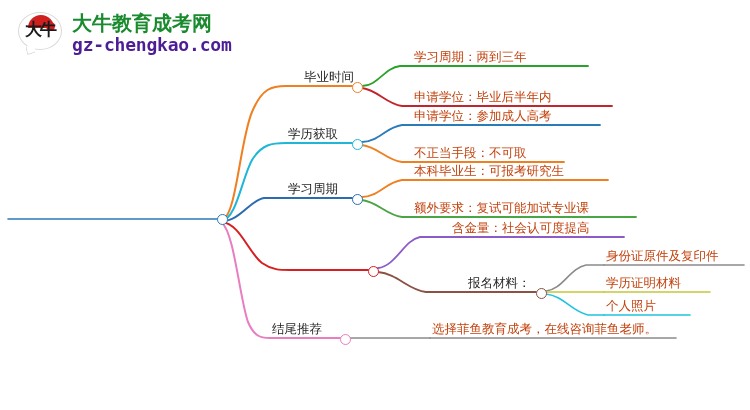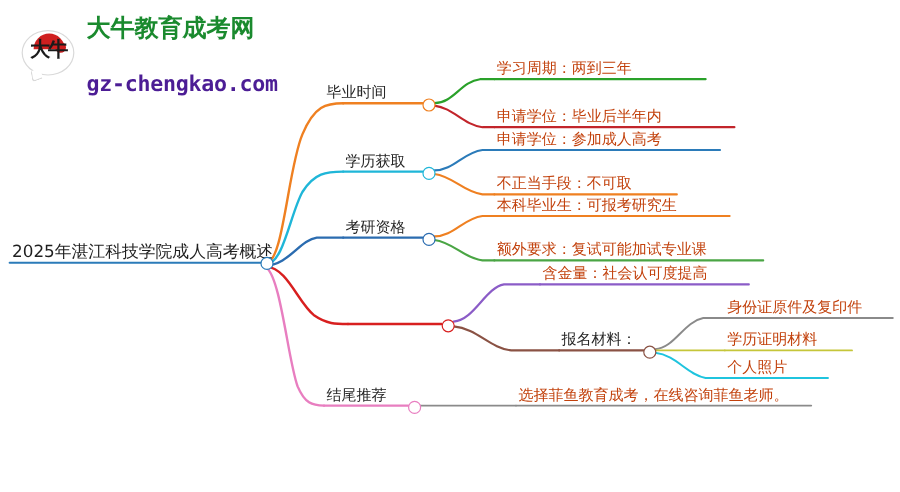--- a/index.html
+++ b/index.html
@@ -64,21 +64,21 @@
     left: 3px; top: 9px;
     width: 38px;
     text-align: center;
     font-size: 17px;
     font-weight: bold;
     color: #1a1a1a;
     letter-spacing: -2px;
     line-height: 1;
     font-family: "DejaVu Sans", "Liberation Sans", sans-serif;
   }
-  #brand-text { display: flex; flex-direction: column; line-height: 1.15; gap: 26px; }
+  #brand-text { display: flex; flex-direction: column; line-height: 1.15; }
   #brand-title {
     font-size: 20px; font-weight: bold; color: #1a8a2e;
     letter-spacing: 0px;
     font-family: "DejaVu Sans", "Liberation Sans", sans-serif;
   }
   #brand-url {
     font-size: 18px; font-weight: bold; color: #4c1d95;
     letter-spacing: -0.2px;
     font-family: "DejaVu Sans Mono", "Liberation Mono", monospace;
   }
@@ -181,36 +181,35 @@
         <line x1="604" y1="315" x2="690" y2="315" stroke="#1fc4de" stroke-width="1.6"></line>
 
         <path d="M222,223 C234,232 240,300 248,322 C254,336 260,338 270,338" stroke="#e87ec0" stroke-width="2"></path>
         <line x1="270" y1="338" x2="340" y2="338" stroke="#e87ec0" stroke-width="2"></line>
 
         <path d="M350,338 L430,338" stroke="#8a8a8a" stroke-width="1.6"></path>
         <line x1="430" y1="338" x2="676" y2="338" stroke="#8a8a8a" stroke-width="1.6"></line>
       </g>
     </svg>
 
-    <div class="node-label root" style="left:10px; top:203px;">2025年湛江科技学院成人高考概述</div>
     <div class="node-dot" style="left:217px; top:214px; border-color:#2b7bb9;"></div>
 
-    <div class="node-label" style="left:272px; top:71px;">毕业时间</div>
+    <div class="node-label" style="left:304px; top:71px;">毕业时间</div>
     <div class="node-dot" style="left:352px; top:82px; border-color:#ef8021;"></div>
 
     <div class="node-label leaf" style="left:414px; top:51px;">学习周期：两到三年</div>
     <div class="node-label leaf" style="left:414px; top:91px;">申请学位：毕业后半年内</div>
 
     <div class="node-label" style="left:288px; top:128px;">学历获取</div>
     <div class="node-dot" style="left:352px; top:139px; border-color:#1fb6d8;"></div>
 
     <div class="node-label leaf" style="left:414px; top:110px;">申请学位：参加成人高考</div>
     <div class="node-label leaf" style="left:414px; top:147px;">不正当手段：不可取</div>
 
-    <div class="node-label" style="left:288px; top:183px;">考研资格</div>
+    <div class="node-label" style="left:288px; top:183px;">学习周期</div>
     <div class="node-dot" style="left:352px; top:194px; border-color:#2b6cb0;"></div>
 
     <div class="node-label leaf" style="left:414px; top:165px;">本科毕业生：可报考研究生</div>
     <div class="node-label leaf" style="left:414px; top:202px;">额外要求：复试可能加试专业课</div>
 
     <div class="node-dot" style="left:368px; top:266px; border-color:#d81f1f;"></div>
 
     <div class="node-label leaf" style="left:452px; top:222px;">含金量：社会认可度提高</div>
 
     <div class="node-label" style="left:468px; top:277px;">报名材料：</div>

